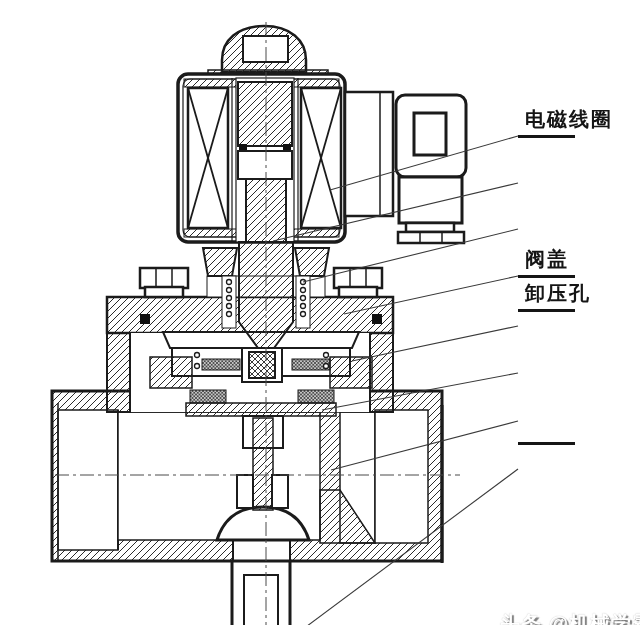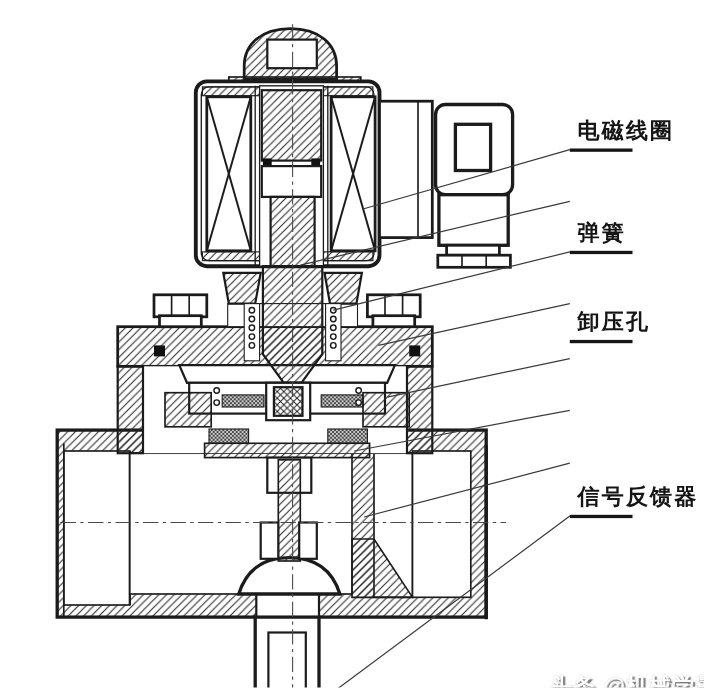--- a/index.html
+++ b/index.html
@@ -204,28 +204,27 @@
     <line class="ld" x1="518" y1="353" x2="322" y2="390"></line>
     <line class="ld" x1="518" y1="401" x2="331" y2="450"></line>
     <line class="ld" x1="518" y1="449" x2="291" y2="618"></line>
   </g>
 </svg>
 
 <div class="label" style="top:86px">
   <span class="label-text">电磁线圈</span>
   <div class="label-underline"></div>
 </div>
-<div class="label" style="top:179px">
-  <span class="label-text">弹簧</span>
+<div class="label" style="top:226px">
+  <span class="label-text">阀盖</span>
   <div class="label-underline"></div>
 </div>
 <div class="label" style="top:260px">
   <span class="label-text">卸压孔</span>
   <div class="label-underline"></div>
 </div>
 <div class="label" style="top:419px">
-  <span class="label-text">信号反馈器</span>
   <div class="label-underline"></div>
 </div>
 
 <div class="watermark">头条 @机械学霸</div>
 
 </div>
 
 </body></html>

